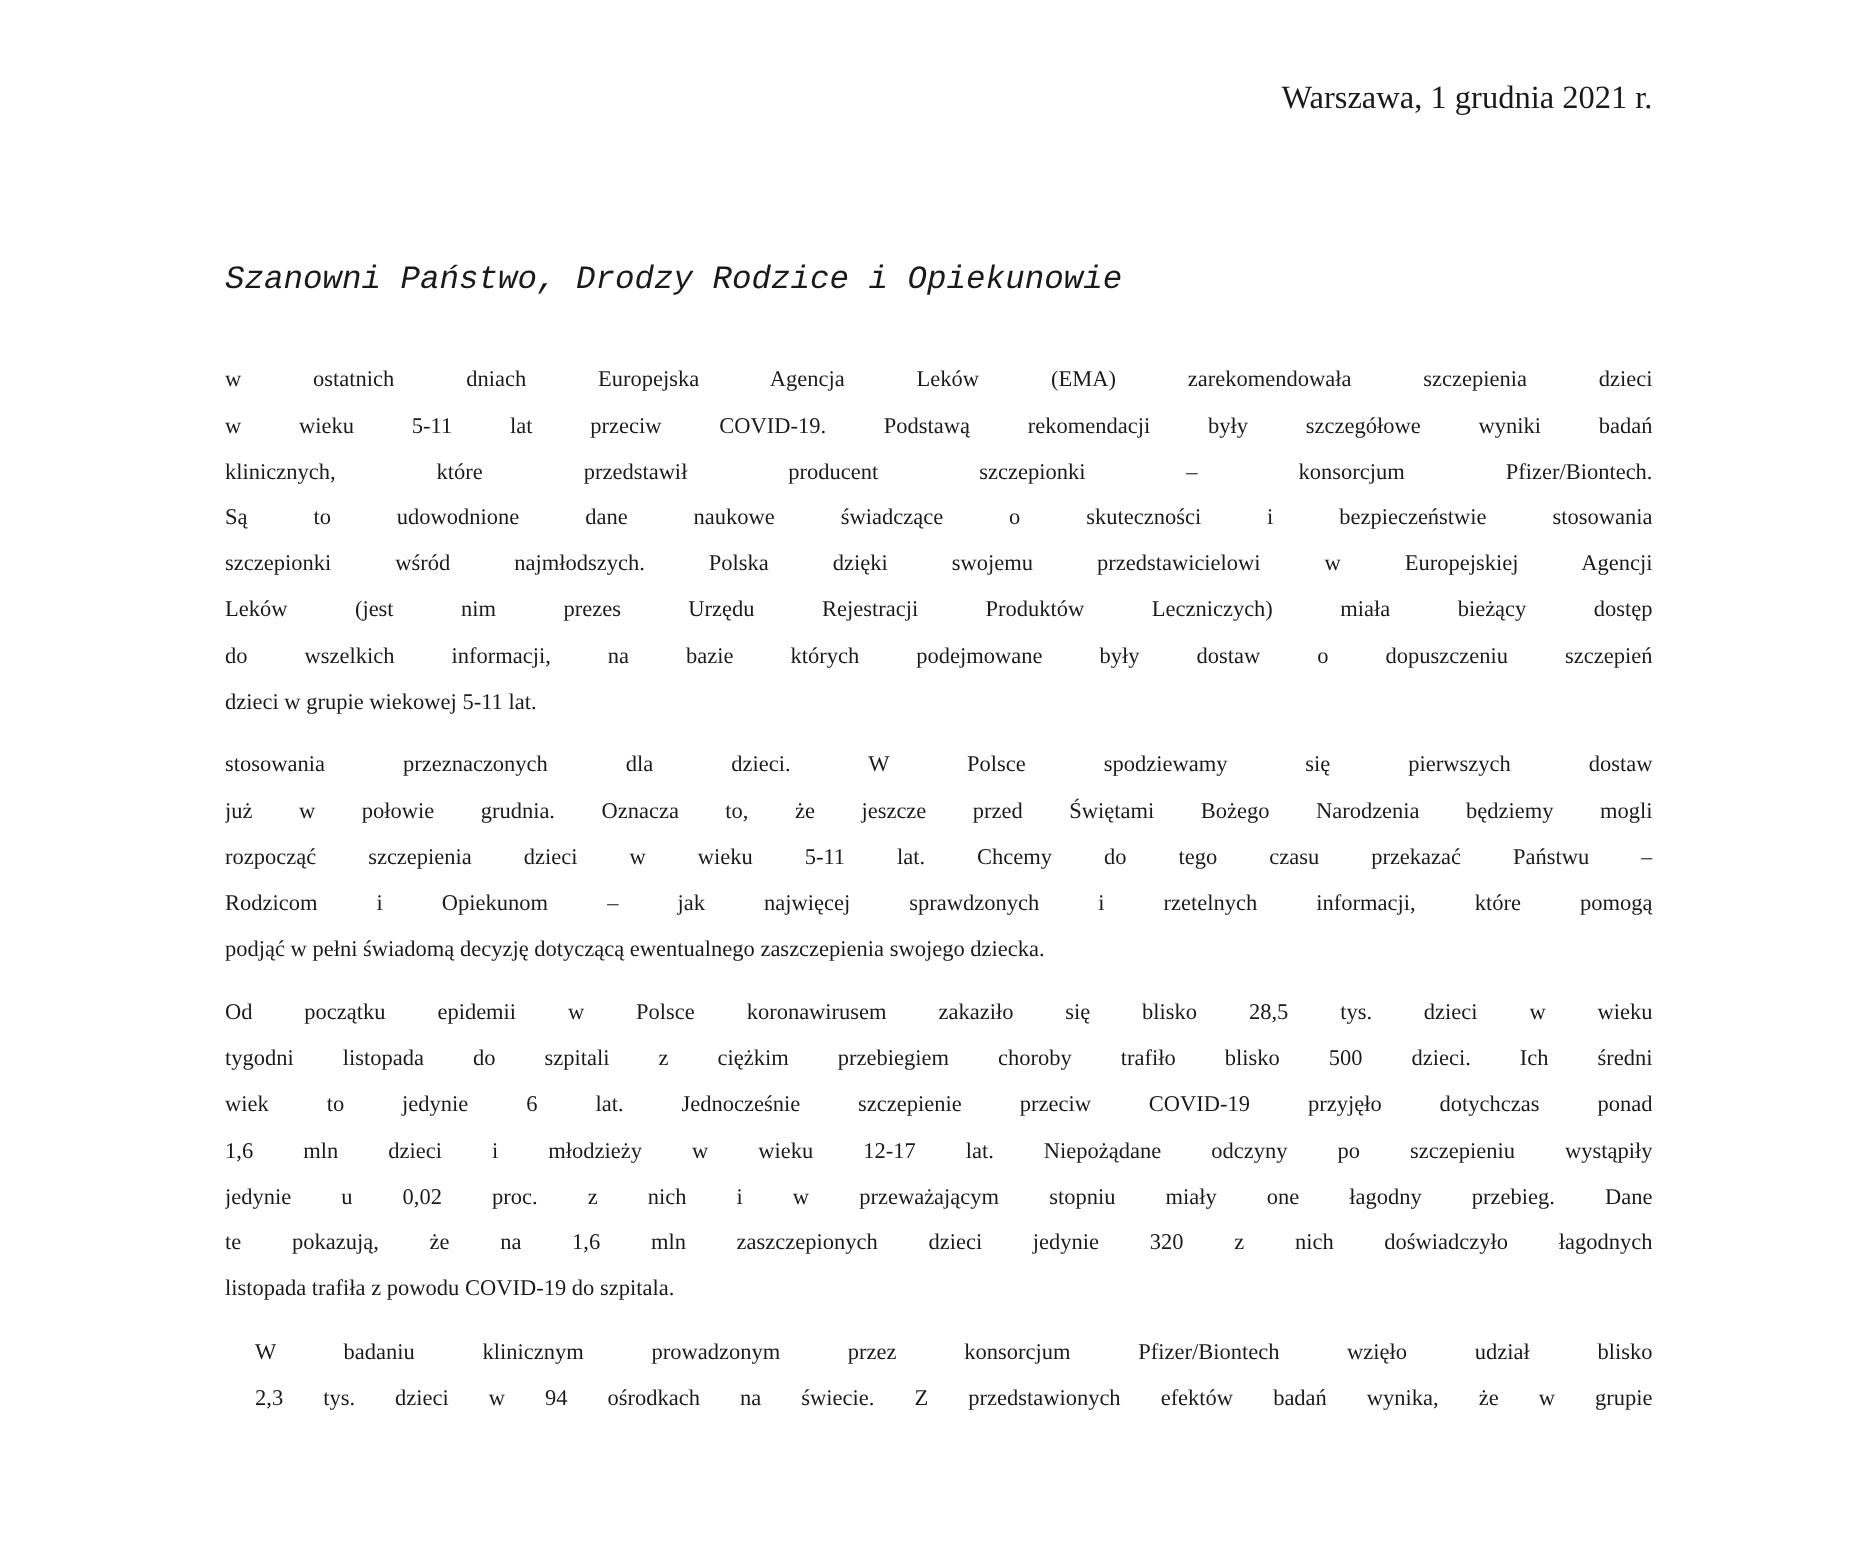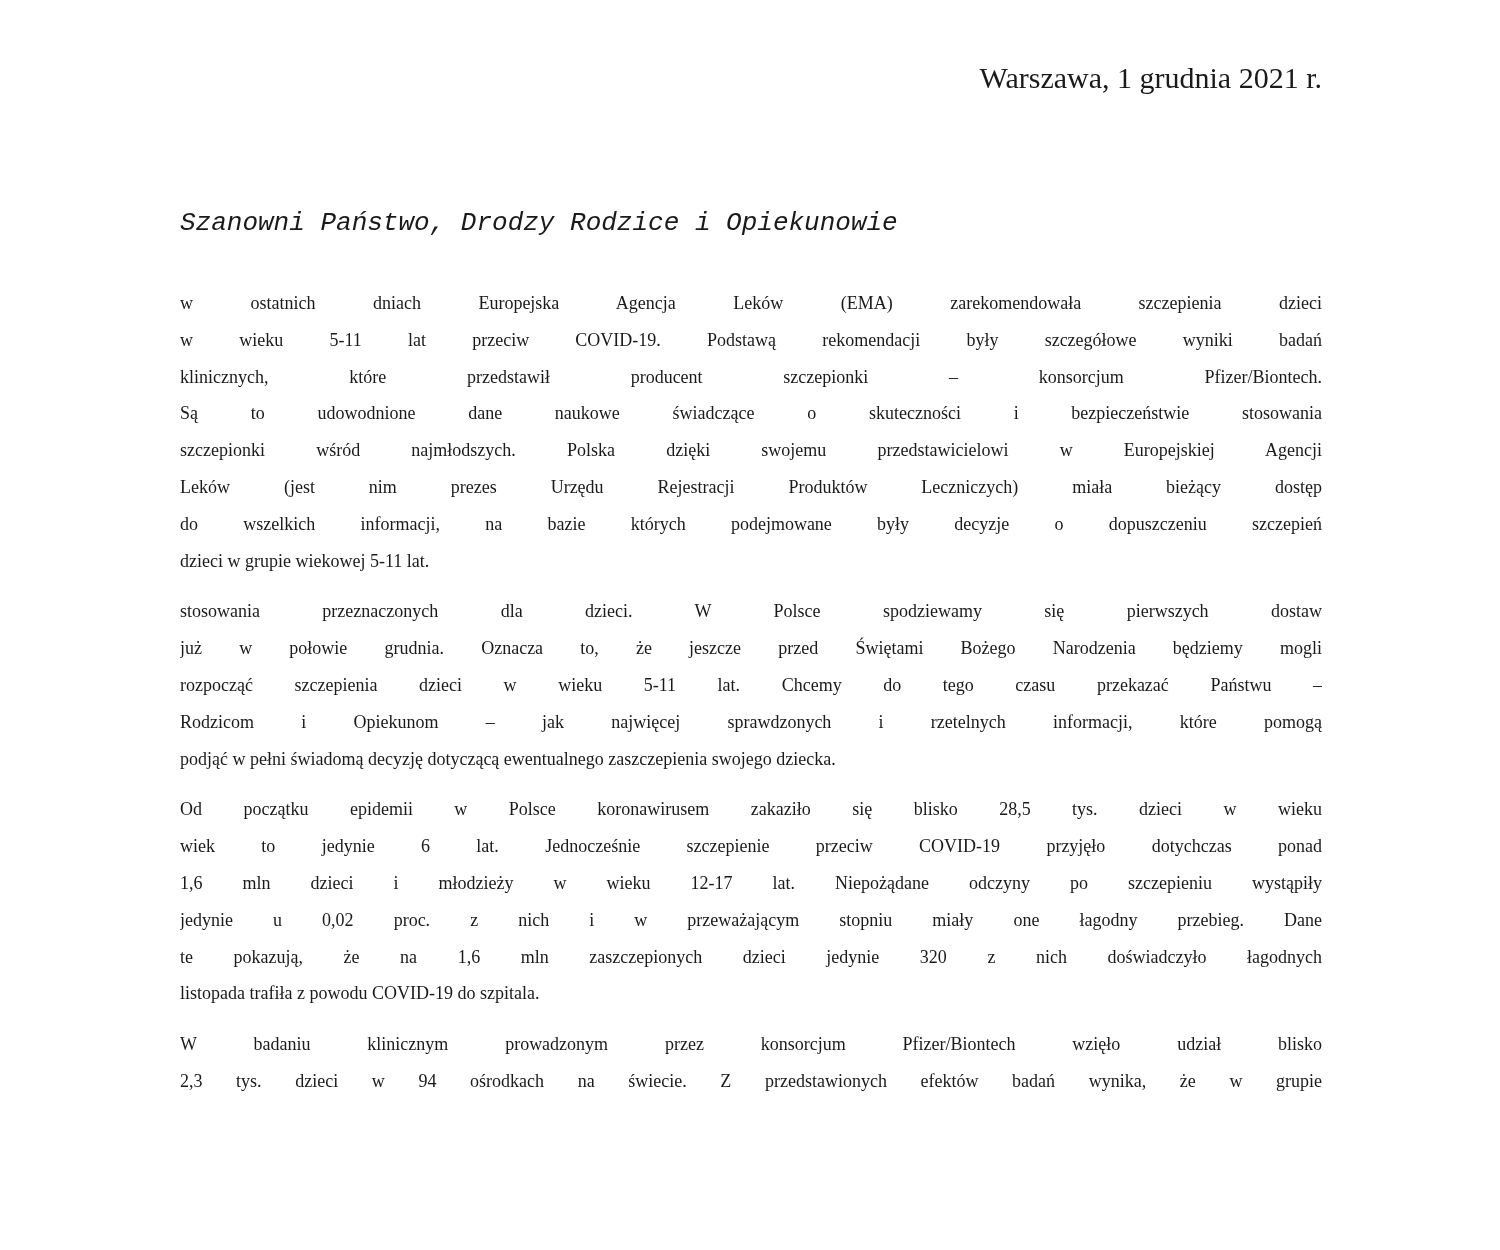--- a/index.html
+++ b/index.html
@@ -17,21 +17,21 @@
     }
     .page {
       position: absolute;
       left: 0; top: 0;
       width: 1500px; height: 1250px;
     }
     .date-line {
       position: absolute;
       top: 60px;
       right: 178px;
-      font-size: 30px;
+      font-size: 26px;
       line-height: 36px;
       white-space: nowrap;
     }
     .salutation {
       position: absolute;
       left: 180px;
       top: 205px;
       font-size: 26px;
       line-height: 36px;
       font-style: italic;
@@ -56,54 +56,55 @@
       text-align: justify;
       text-align-last: justify;
       overflow: hidden;
     }
     .line.last {
       text-align: left;
       text-align-last: left;
     }
     .para-2 { margin-top: 10px; }
     .para-3 { margin-top: 10px; }
-    .para-4 { margin-top: 10px; }
+    .para-4 { margin-top: 10px; margin-left: 24px; }
   </style>
 </head>
 <body>
 
 <div class="page">
 
   <div class="date-line">Warszawa, 1 grudnia 2021 r.</div>
 
   <div class="salutation">Szanowni Państwo, Drodzy Rodzice i Opiekunowie</div>
 
   <div class="body-text">
 
     <div class="para para-1">
       <span class="line">w ostatnich dniach Europejska Agencja Leków (EMA) zarekomendowała szczepienia dzieci</span>
       <span class="line">w wieku 5-11 lat przeciw COVID-19. Podstawą rekomendacji były szczegółowe wyniki badań</span>
       <span class="line">klinicznych, które przedstawił producent szczepionki – konsorcjum Pfizer/Biontech.</span>
       <span class="line">Są to udowodnione dane naukowe świadczące o skuteczności i bezpieczeństwie stosowania</span>
       <span class="line">szczepionki wśród najmłodszych. Polska dzięki swojemu przedstawicielowi w Europejskiej Agencji</span>
       <span class="line">Leków (jest nim prezes Urzędu Rejestracji Produktów Leczniczych) miała bieżący dostęp</span>
-      <span class="line">do wszelkich informacji, na bazie których podejmowane były decyzje o dopuszczeniu szczepień</span>
+      <span class="line">do wszelkich informacji, na bazie których podejmowane były dostaw o dopuszczeniu szczepień</span>
       <span class="line last">dzieci w grupie wiekowej 5-11 lat.</span>
     </div>
 
     <div class="para para-2">
       <span class="line">stosowania przeznaczonych dla dzieci. W Polsce spodziewamy się pierwszych dostaw</span>
       <span class="line">już w połowie grudnia. Oznacza to, że jeszcze przed Świętami Bożego Narodzenia będziemy mogli</span>
       <span class="line">rozpocząć szczepienia dzieci w wieku 5-11 lat. Chcemy do tego czasu przekazać Państwu –</span>
       <span class="line">Rodzicom i Opiekunom – jak najwięcej sprawdzonych i rzetelnych informacji, które pomogą</span>
       <span class="line last">podjąć w pełni świadomą decyzję dotyczącą ewentualnego zaszczepienia swojego dziecka.</span>
     </div>
 
     <div class="para para-3">
       <span class="line">Od początku epidemii w Polsce koronawirusem zakaziło się blisko 28,5 tys. dzieci w wieku</span>
+      <span class="line">tygodni listopada do szpitali z ciężkim przebiegiem choroby trafiło blisko 500 dzieci. Ich średni</span>
       <span class="line">wiek to jedynie 6 lat. Jednocześnie szczepienie przeciw COVID-19 przyjęło dotychczas ponad</span>
       <span class="line">1,6 mln dzieci i młodzieży w wieku 12-17 lat. Niepożądane odczyny po szczepieniu wystąpiły</span>
       <span class="line">jedynie u 0,02 proc. z nich i w przeważającym stopniu miały one łagodny przebieg. Dane</span>
       <span class="line">te pokazują, że na 1,6 mln zaszczepionych dzieci jedynie 320 z nich doświadczyło łagodnych</span>
       <span class="line last">listopada trafiła z powodu COVID-19 do szpitala.</span>
     </div>
 
     <div class="para para-4">
       <span class="line">W badaniu klinicznym prowadzonym przez konsorcjum Pfizer/Biontech wzięło udział blisko</span>
       <span class="line">2,3 tys. dzieci w 94 ośrodkach na świecie. Z przedstawionych efektów badań wynika, że w grupie</span>

